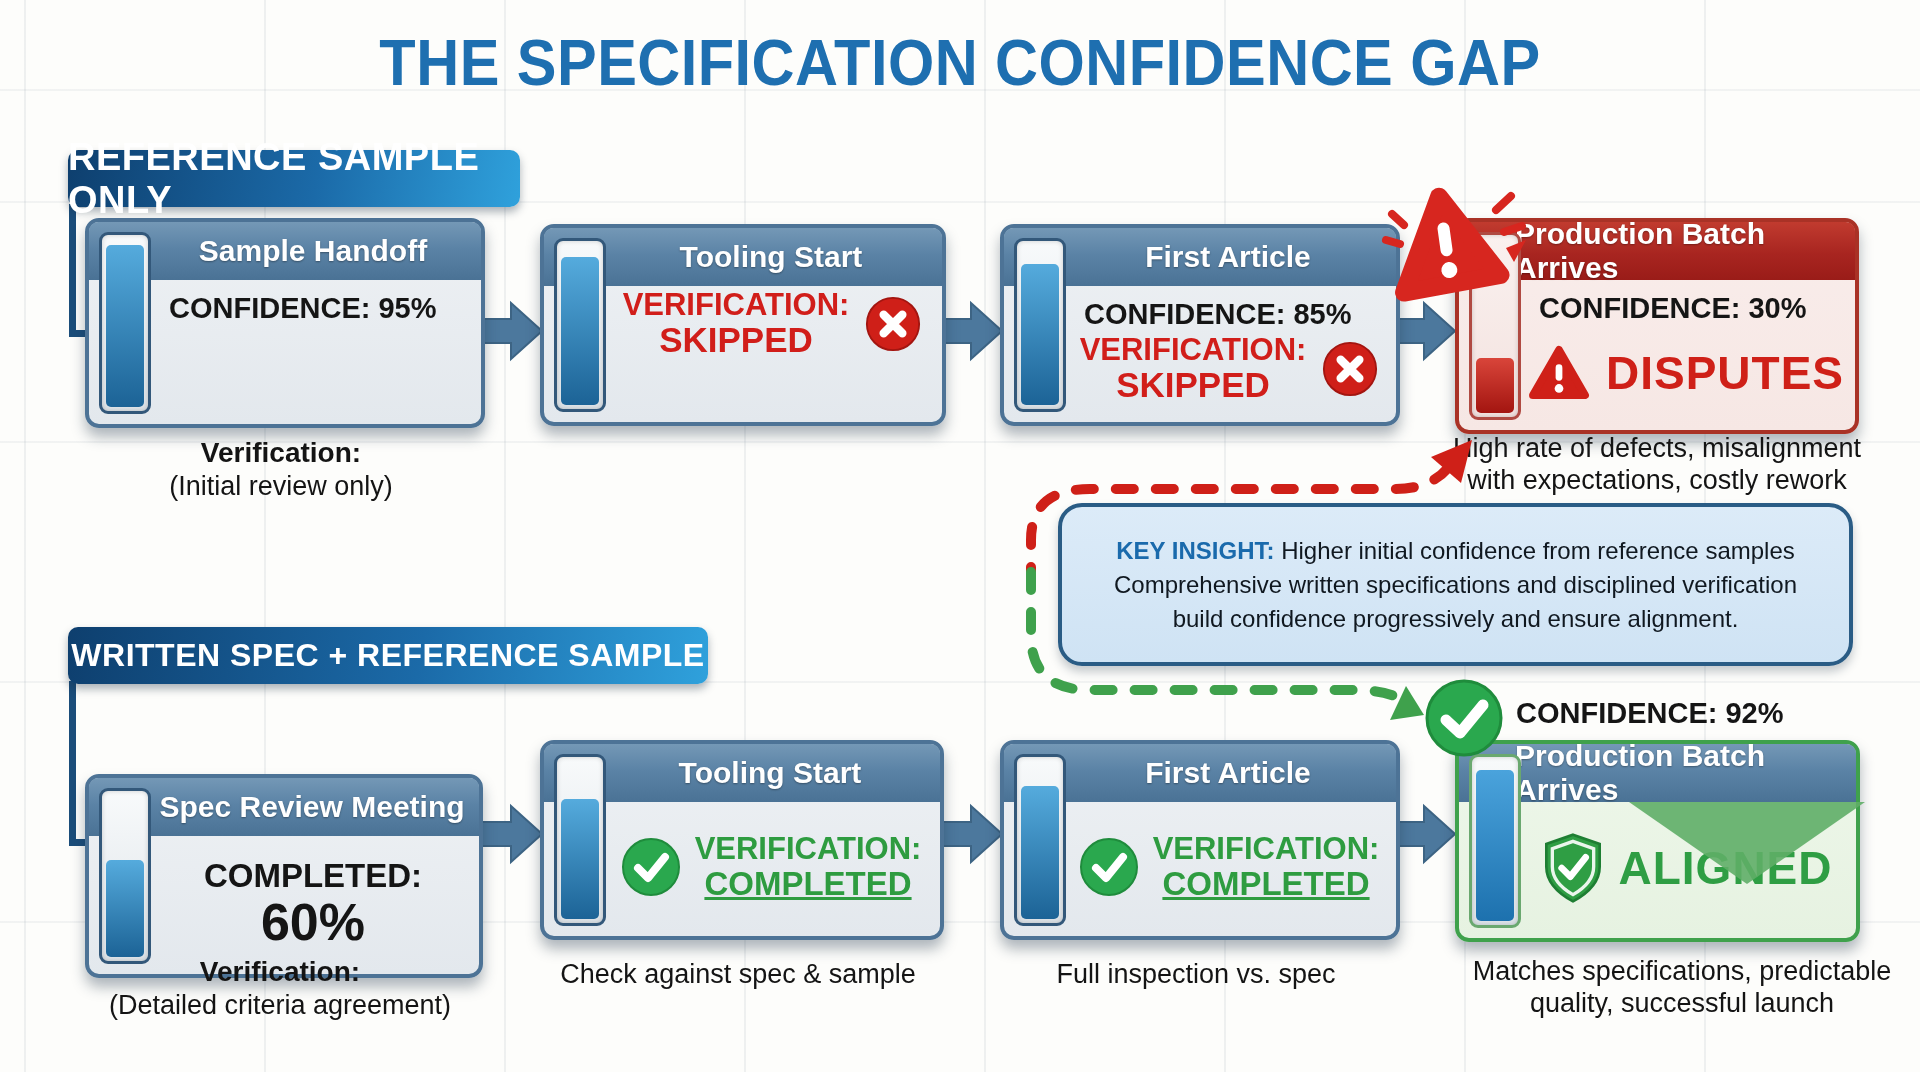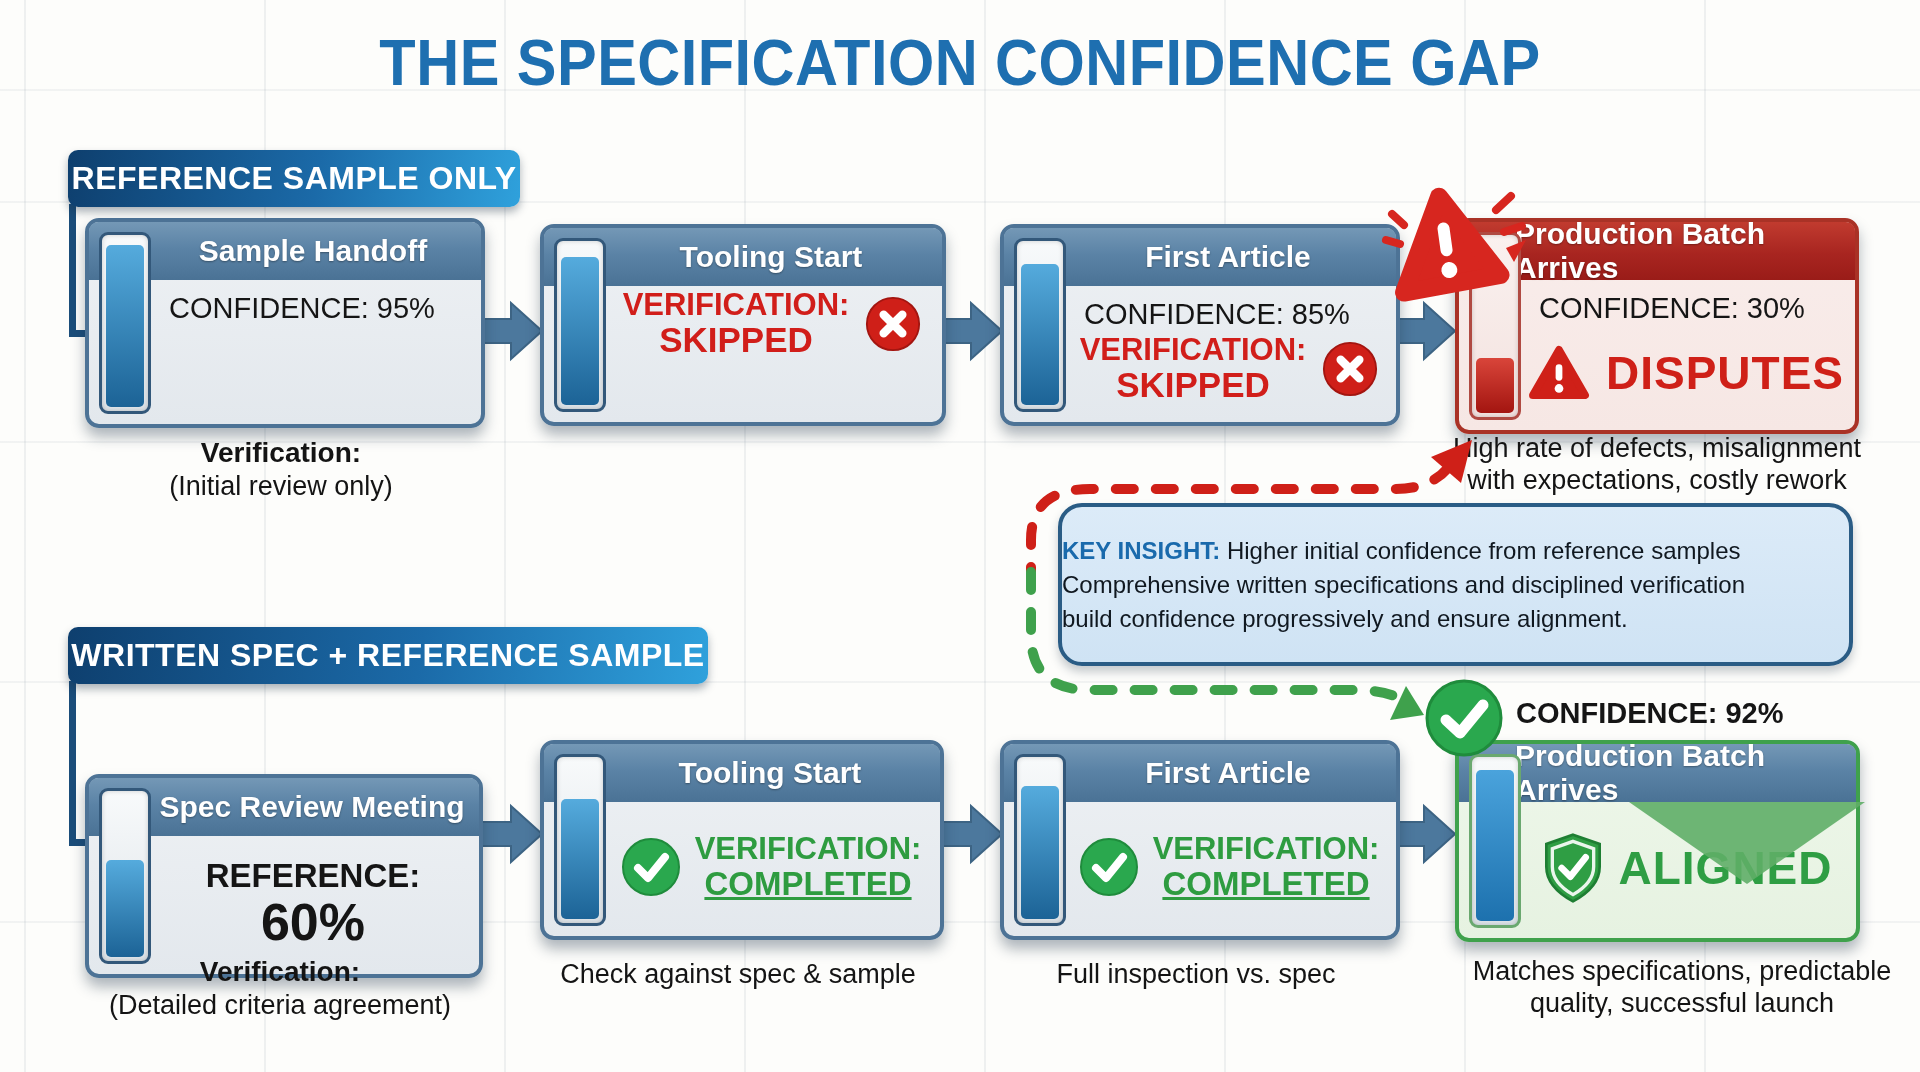--- a/index.html
+++ b/index.html
@@ -26,21 +26,21 @@
     letter-spacing:.5px;transform:scaleX(.93);
   }
 
   .badge{
     height:57px;border-radius:10px;
     background:linear-gradient(100deg,#0e3f6e 0%,#1b6aa8 55%,#2fa1dc 100%);
     color:#fff;font-weight:bold;display:flex;align-items:center;justify-content:center;
     box-shadow:0 5px 9px rgba(20,40,60,.35);
     z-index:3;letter-spacing:.5px;
   }
-  .badge.t{left:68px;top:150px;width:452px;font-size:32px;}
+  .badge.t{left:68px;top:150px;width:452px;font-size:38px;}
   .badge.b{left:68px;top:627px;width:640px;font-size:32px;}
 
   .connector{width:22px;border-left:7px solid #1b4d7a;border-bottom:7px solid #1b4d7a;z-index:1;}
   .connector.t{left:69px;top:204px;height:126px;}
   .connector.b{left:69px;top:681px;height:158px;}
 
   .card{
     border-radius:14px;border:4px solid #4d7396;
     background:linear-gradient(180deg,#eef1f4,#e3e8ed);
     box-shadow:0 9px 14px rgba(30,50,70,.35);
@@ -68,21 +68,21 @@
   .gauge .fill{
     position:absolute;left:4px;right:4px;bottom:4px;border-radius:5px;
     background:linear-gradient(180deg,#55abdd,#1c6396);
   }
   .card.red .gauge{border-color:#b04a42;background:linear-gradient(180deg,#faf1ef,#f3e2df);}
   .card.red .gauge .fill{background:linear-gradient(180deg,#d9453a,#a31510);}
   .card.greenb .gauge{border-color:#6aa86f;}
   .card.greenb .gauge .fill{background:linear-gradient(180deg,#4aa3dc,#1d71ae);}
 
   .content{position:absolute;left:66px;right:8px;top:58px;bottom:4px;}
-  .conf{font-weight:normal;font-size:29px;color:#151515;margin:12px 0 0 14px;}
+  .conf{font-weight:bold;font-size:29px;color:#151515;margin:12px 0 0 14px;}
   .vrow{display:flex;align-items:center;justify-content:center;gap:16px;margin-top:2px;}
   .vtext{color:#d11e1a;font-weight:bold;font-size:31px;line-height:1.08;text-align:center;}
   .vtext .big{font-size:35px;}
   .vtext.green{color:#2e9c40;}
   .vtext.green .big{font-size:33px;text-decoration:underline;}
   .center-col{display:flex;flex-direction:column;align-items:center;justify-content:center;height:100%;}
   .cc1{font-weight:bold;font-size:33px;color:#151515;}
   .cc2{font-weight:bold;font-size:52px;color:#151515;line-height:1.05;}
   .crow{display:flex;align-items:center;justify-content:center;gap:14px;height:100%;}
 
@@ -92,21 +92,21 @@
   .arrow{width:66px;height:62px;z-index:1;}
 
   .caption{text-align:center;color:#141414;font-size:27px;line-height:1.2;z-index:2;}
   .caption .b1{font-weight:bold;font-size:28px;}
 
   .kibox{
     left:1058px;top:503px;width:795px;height:163px;box-sizing:border-box;
     background:linear-gradient(180deg,#dcebf8,#cfe3f4);
     border:4px solid #2a5c85;border-radius:24px;
     box-shadow:0 6px 10px rgba(30,50,70,.25);
-    display:flex;flex-direction:column;align-items:flex-start;justify-content:center;
+    display:flex;flex-direction:column;align-items:center;justify-content:center;
     font-size:24px;color:#101820;line-height:34px;z-index:2;text-align:center;
   }
   .kibox .kilabel{color:#1a6aac;font-weight:bold;}
   .kibox .kiline{white-space:nowrap;}
 
   .conf92{left:1516px;top:697px;font-size:29px;font-weight:bold;color:#151515;z-index:4;}
 
   .chev{
     position:absolute;left:104px;top:0;width:0;height:0;z-index:1;
     border-left:118px solid transparent;border-right:118px solid transparent;
@@ -244,21 +244,21 @@
 <div class="abs badge b">WRITTEN SPEC + REFERENCE SAMPLE</div>
 <div class="abs connector b"></div>
 
 <div class="abs card" style="left:85px;top:774px;width:390px;height:196px;text-align:right;">
   <div class="hdr">Spec Review Meeting</div>
   <div class="gauge">
       <div class="fill" style="height: 57%;"></div>
     </div>
   <div class="content">
     <div class="center-col">
-      <div class="cc1">REFERENCE:</div>
+      <div class="cc1">COMPLETED:</div>
       <div class="cc2">60%</div>
     </div>
   </div>
 </div>
 
 <svg class="abs arrow" style="left:477px;top:803px;" viewBox="0 0 66 62">
   <polygon points="0,19 34,19 34,3 65,31 34,59 34,43 0,43" fill="#4c789d" stroke="#3d6484" stroke-width="2"></polygon>
 </svg>
 
 <div class="abs card" style="left:540px;top:740px;width:396px;height:192px;">

